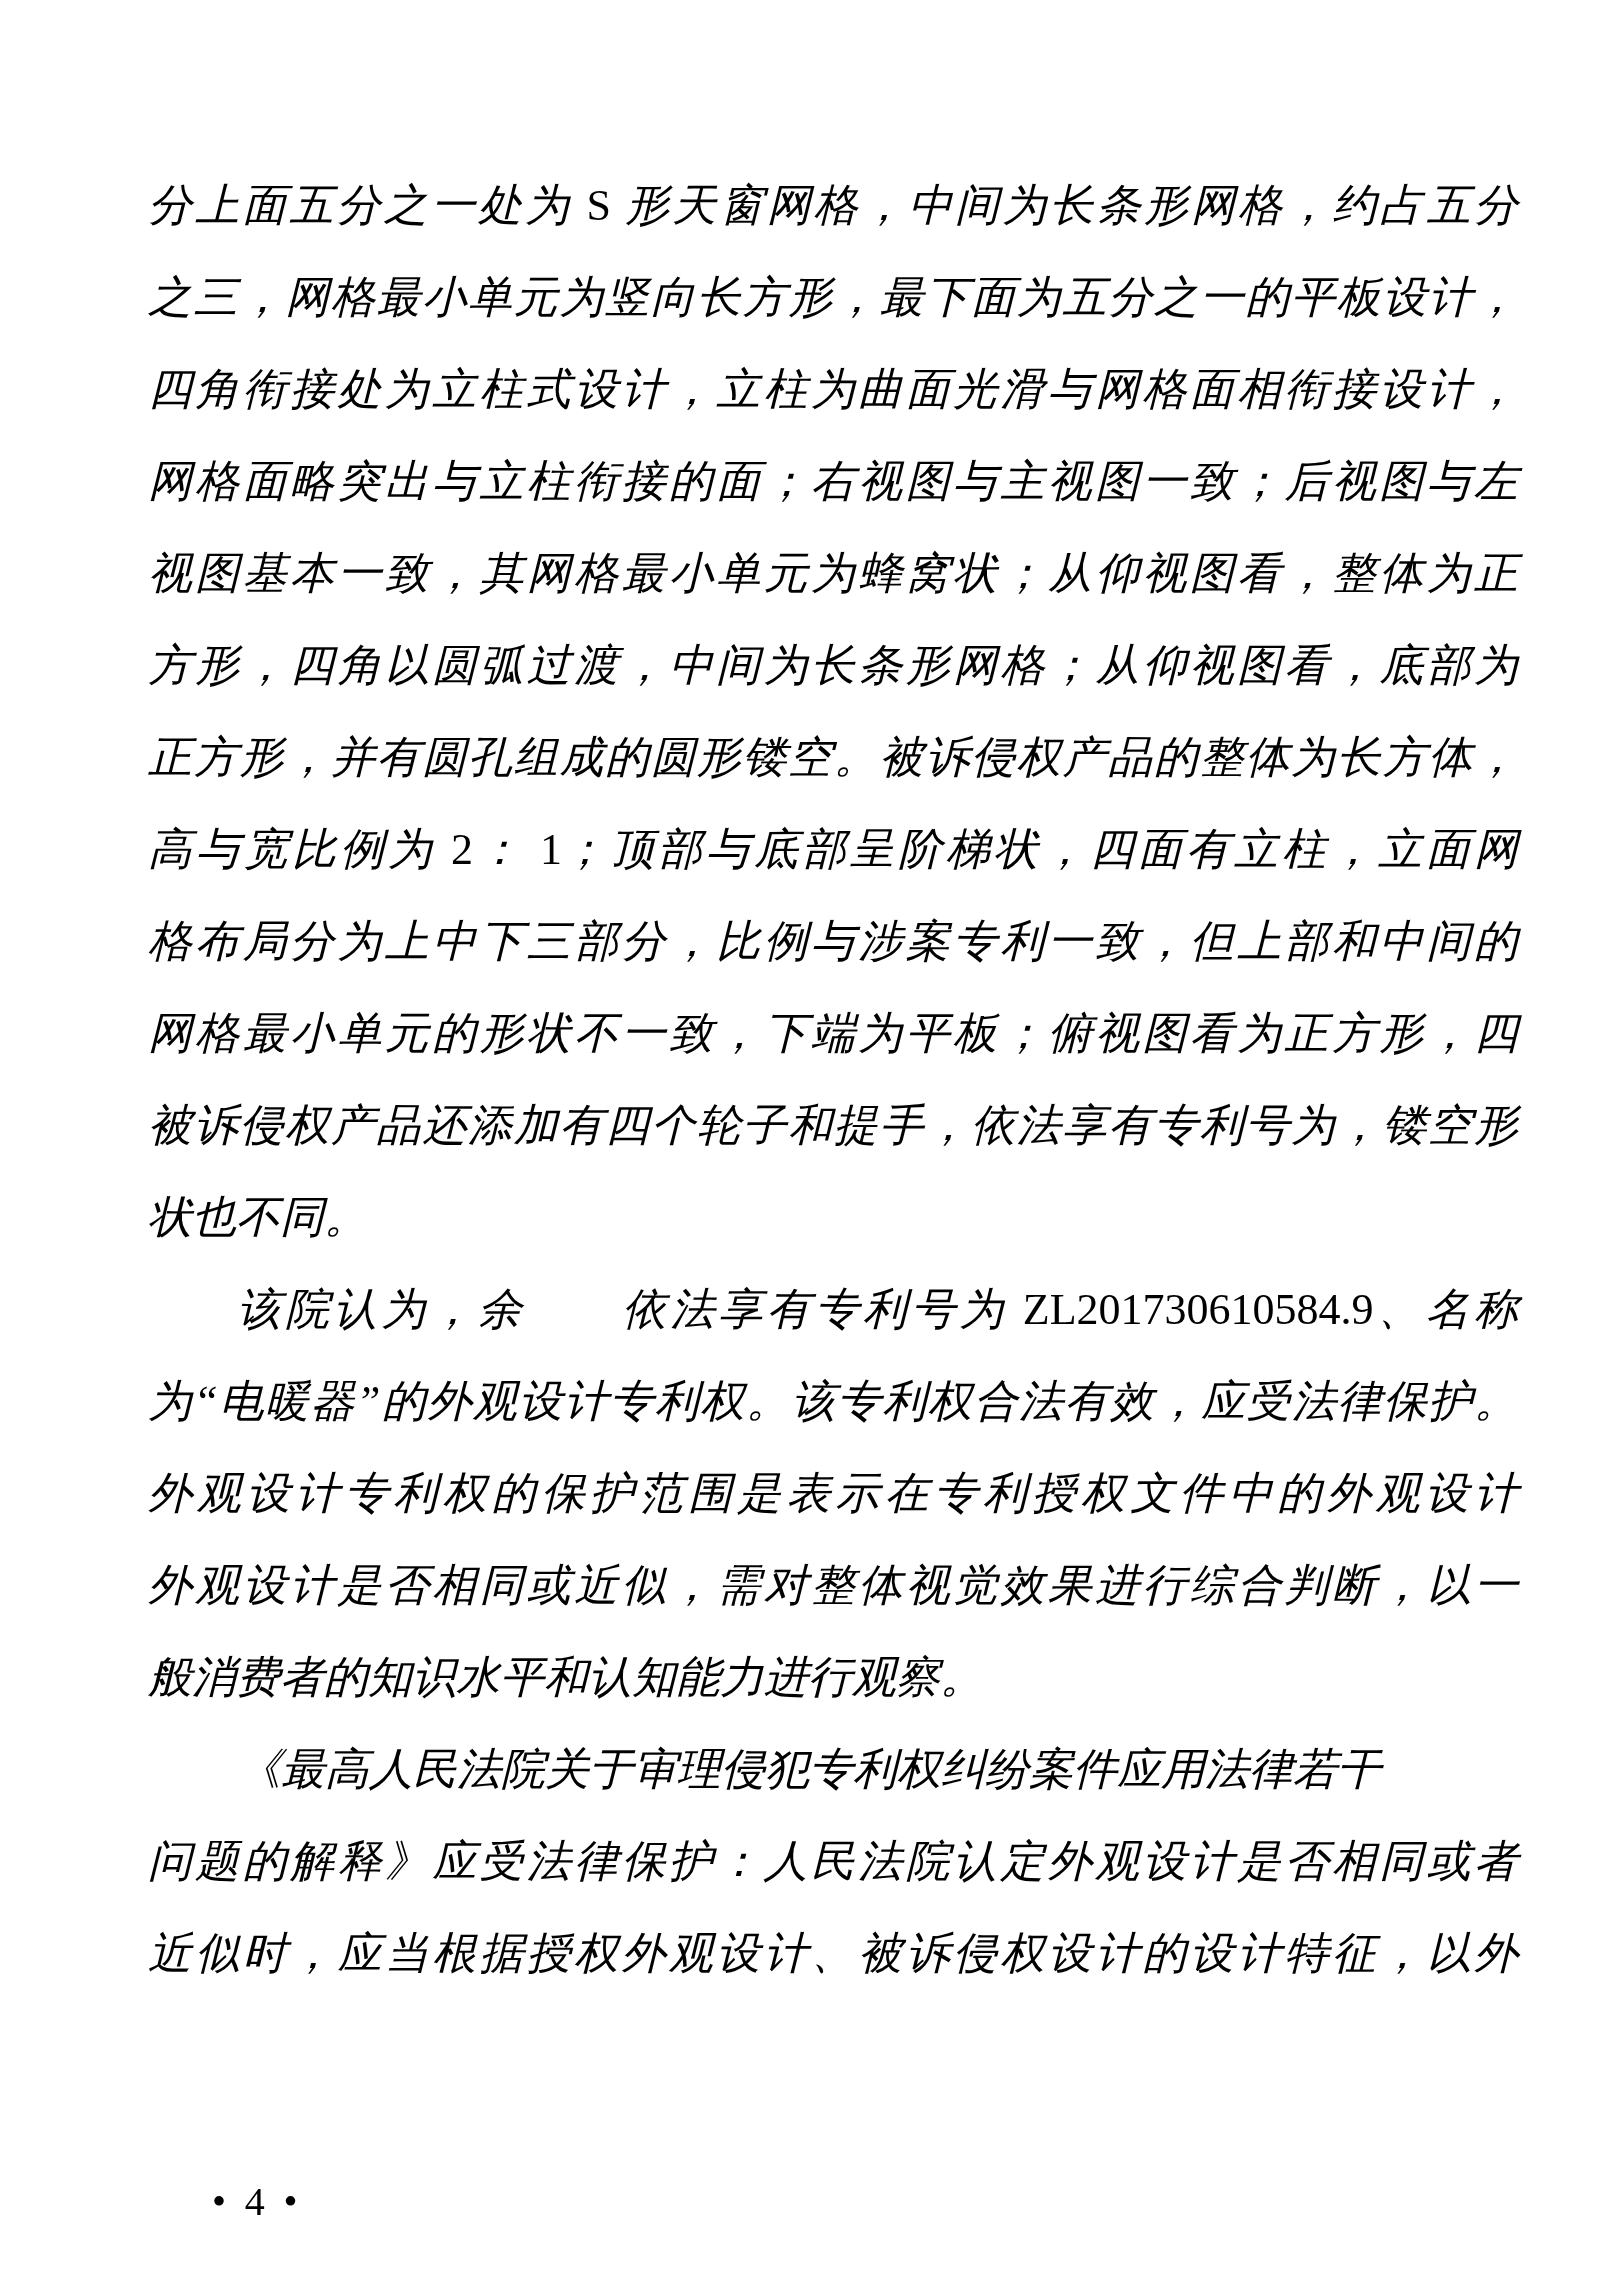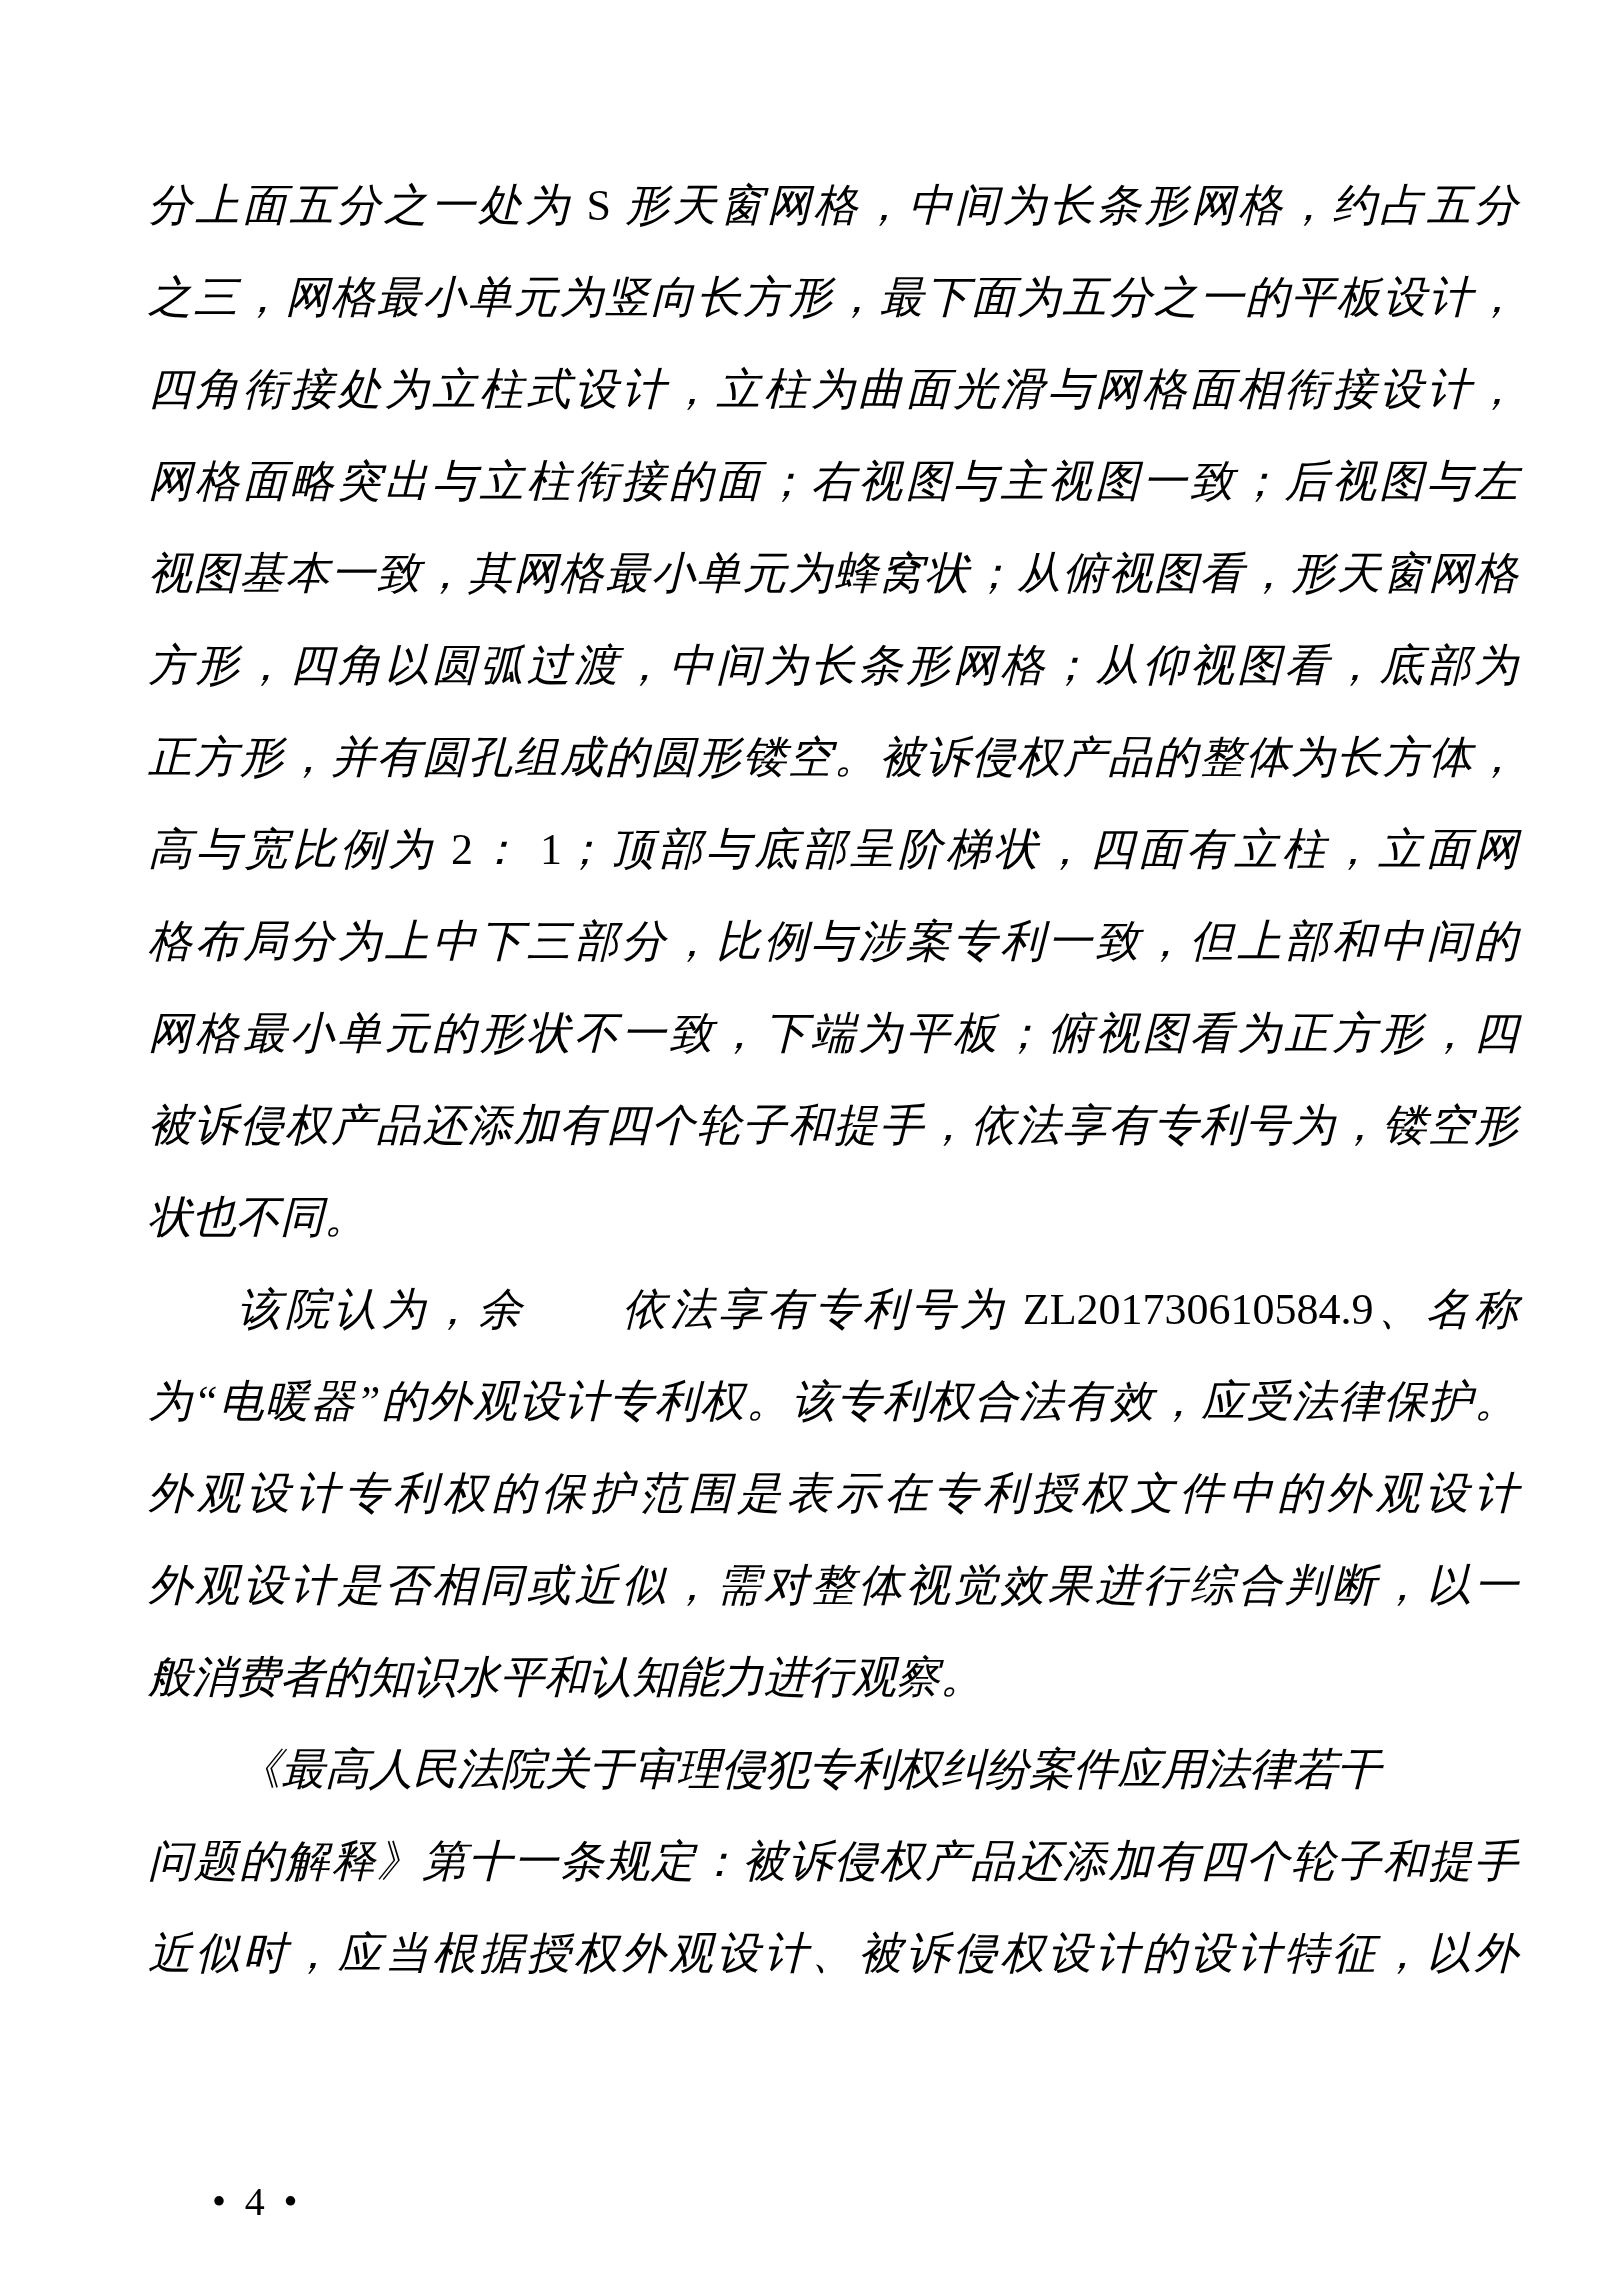--- a/index.html
+++ b/index.html
@@ -44,32 +44,32 @@
 </style>
 </head>
 <body>
 
 <div class="page">
   <div class="body-text">
       <div class="line fill"><span class="cjk">分上面五分之一处为 </span><span class="latin">S</span><span class="cjk"> 形天窗网格，中间为长条形网格，约占五分</span></div>
       <div class="line fill"><span class="cjk">之三，网格最小单元为竖向长方形，最下面为五分之一的平板设计，</span></div>
       <div class="line fill"><span class="cjk">四角衔接处为立柱式设计，立柱为曲面光滑与网格面相衔接设计，</span></div>
       <div class="line fill"><span class="cjk">网格面略突出与立柱衔接的面；右视图与主视图一致；后视图与左</span></div>
-      <div class="line fill"><span class="cjk">视图基本一致，其网格最小单元为蜂窝状；从俯视图看，形天窗网格</span></div>
+      <div class="line fill"><span class="cjk">视图基本一致，其网格最小单元为蜂窝状；从仰视图看，整体为正</span></div>
       <div class="line fill"><span class="cjk">方形，四角以圆弧过渡，中间为长条形网格；从仰视图看，底部为</span></div>
       <div class="line fill"><span class="cjk">正方形，并有圆孔组成的圆形镂空。被诉侵权产品的整体为长方体，</span></div>
       <div class="line fill"><span class="cjk">高与宽比例为 </span><span class="latin">2</span><span class="cjk">： </span><span class="latin">1</span><span class="cjk">；顶部与底部呈阶梯状，四面有立柱，立面网</span></div>
       <div class="line fill"><span class="cjk">格布局分为上中下三部分，比例与涉案专利一致，但上部和中间的</span></div>
       <div class="line fill"><span class="cjk">网格最小单元的形状不一致，下端为平板；俯视图看为正方形，四</span></div>
       <div class="line fill"><span class="cjk">被诉侵权产品还添加有四个轮子和提手，依法享有专利号为，镂空形</span></div>
       <div class="line"><span class="cjk">状也不同。</span></div>
       <div class="line fill indent"><span class="cjk">该院认为，余　　依法享有专利号为 </span><span class="latin">ZL201730610584.9</span><span class="cjk">、名称</span></div>
       <div class="line fill"><span class="cjk">为“电暖器”的外观设计专利权。该专利权合法有效，应受法律保护。</span></div>
       <div class="line fill"><span class="cjk">外观设计专利权的保护范围是表示在专利授权文件中的外观设计</span></div>
       <div class="line fill"><span class="cjk">外观设计是否相同或近似，需对整体视觉效果进行综合判断，以一</span></div>
       <div class="line"><span class="cjk">般消费者的知识水平和认知能力进行观察。</span></div>
       <div class="line indent"><span class="cjk">《最高人民法院关于审理侵犯专利权纠纷案件应用法律若干</span></div>
-      <div class="line fill"><span class="cjk">问题的解释》第十一条规定：被诉侵权产品还添加有四个轮子和提手</span></div>
+      <div class="line fill"><span class="cjk">问题的解释》应受法律保护：人民法院认定外观设计是否相同或者</span></div>
       <div class="line fill"><span class="cjk">近似时，应当根据授权外观设计、被诉侵权设计的设计特征，以外</span></div>
     </div>
   <div class="footer">• 4 •</div>
 </div>
 
 
 </body></html>

